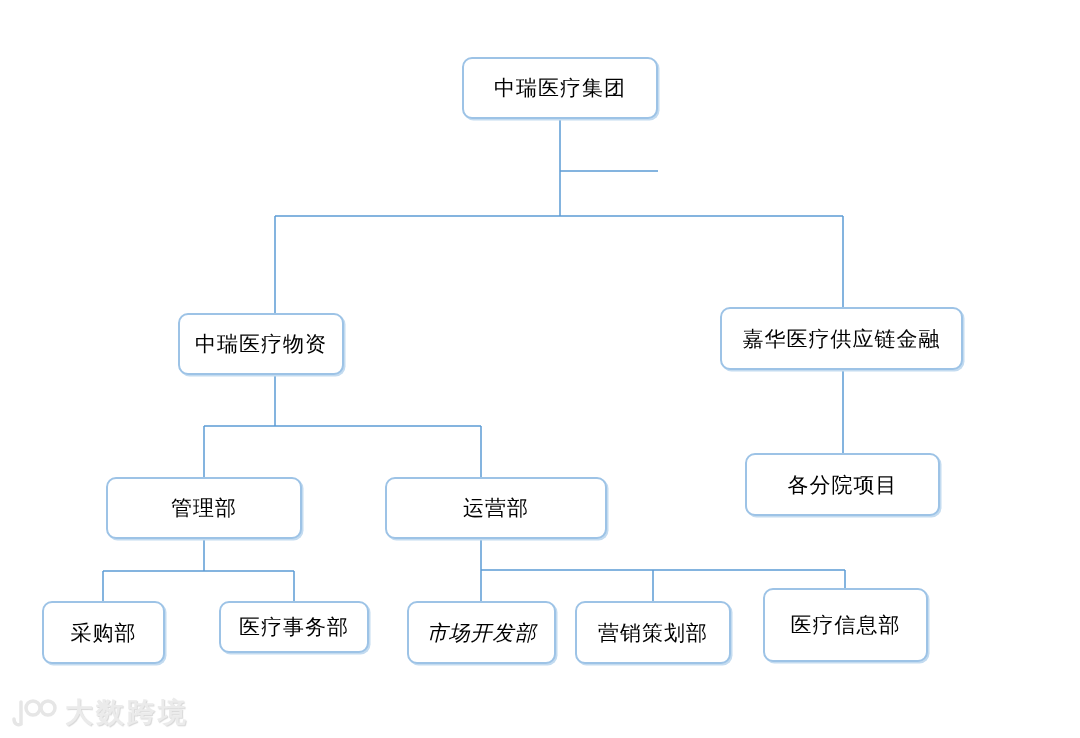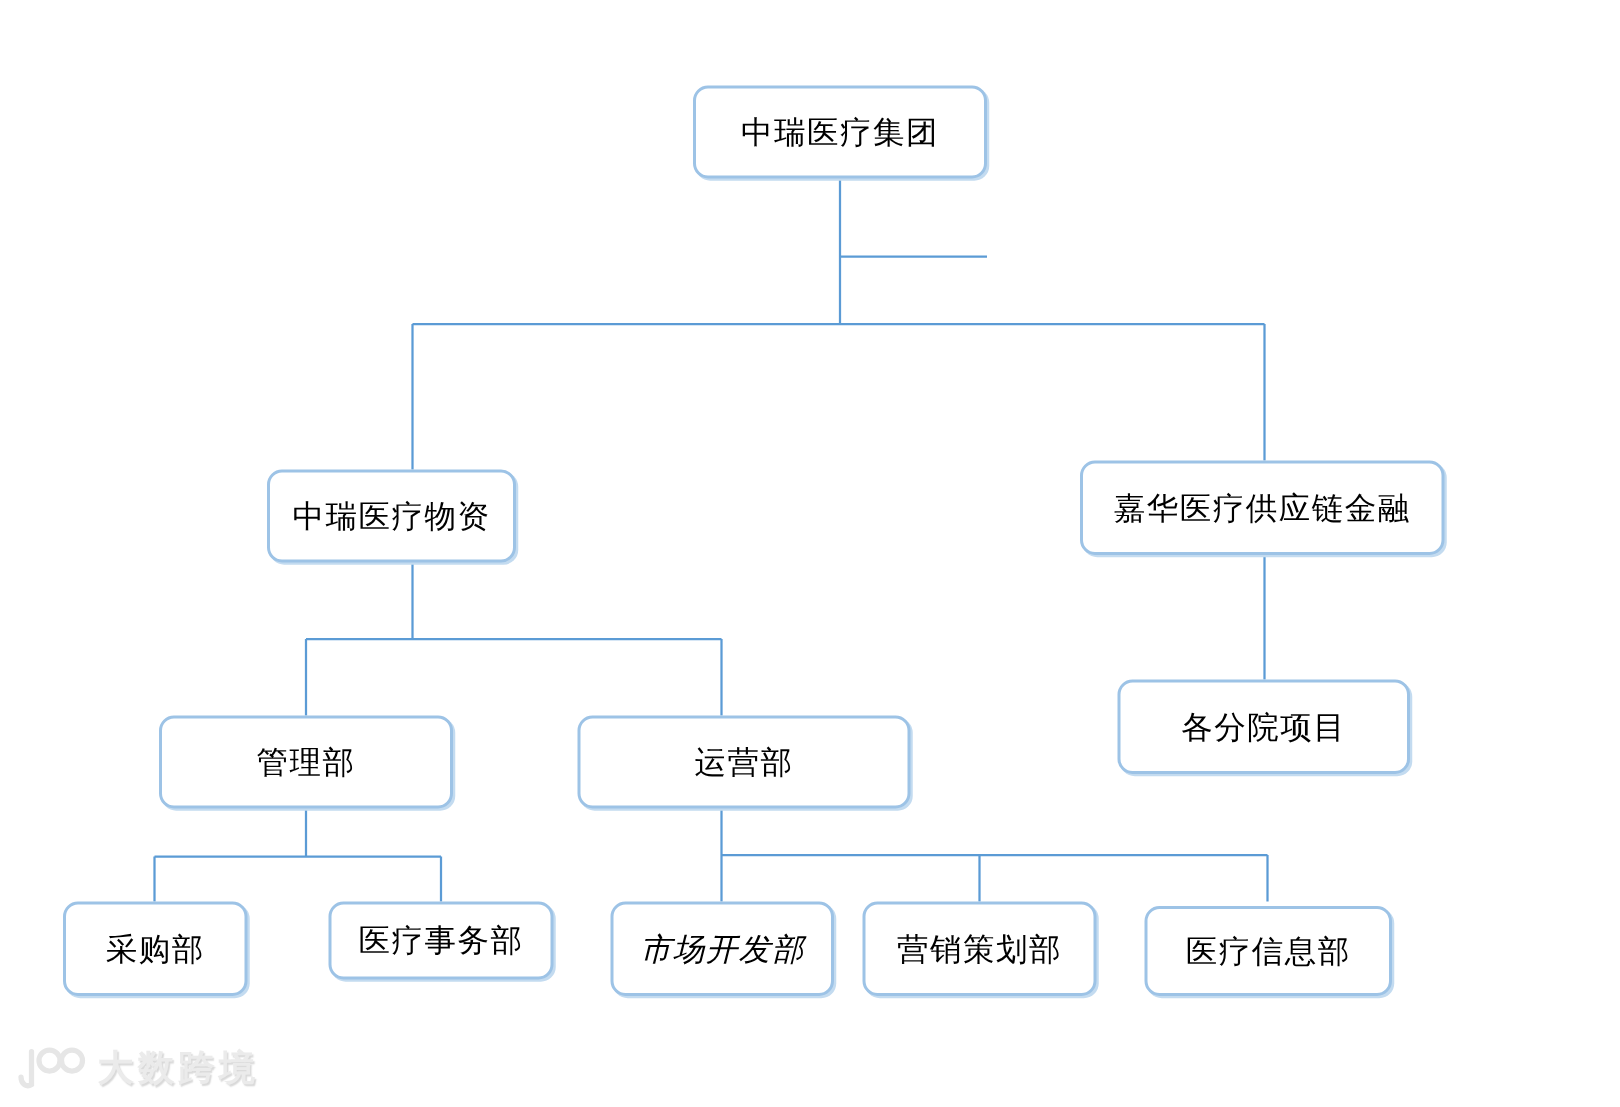--- a/index.html
+++ b/index.html
@@ -47,33 +47,33 @@
   .n-advisor   { left: 658px; top: 141px; width: 142px; height: 60px; }
   .n-materials { left: 178px; top: 313px; width: 166px; height: 62px; }
   .n-scf       { left: 720px; top: 307px; width: 243px; height: 63px; }
   .n-branch    { left: 745px; top: 453px; width: 195px; height: 63px; }
   .n-admin     { left: 106px; top: 477px; width: 196px; height: 62px; }
   .n-ops       { left: 385px; top: 477px; width: 222px; height: 62px; }
   .n-procure   { left:  42px; top: 601px; width: 123px; height: 63px; }
   .n-medaff    { left: 219px; top: 601px; width: 150px; height: 52px; }
   .n-mktdev    { left: 407px; top: 601px; width: 149px; height: 63px; font-style: italic; }
   .n-mktplan   { left: 575px; top: 601px; width: 156px; height: 63px; }
-  .n-medinfo   { left: 763px; top: 604px; width: 165px; height: 60px; }
+  .n-medinfo   { left: 763px; top: 588px; width: 165px; height: 74px; }
 
   .watermark {
     position: absolute;
     left: 10px;
     top: 694px;
     display: flex;
     align-items: center;
     gap: 7px;
   }
   .wm-logo { display: block; }
   .wm-text {
-    font-size: 24px;
+    font-size: 28px;
     font-weight: bold;
     color: #ebebeb;
     letter-spacing: 3px;
     text-shadow: 1px 1px 1px #d8d8d8;
   }
 </style>
 </head>
 <body>
 
 <div class="canvas">

